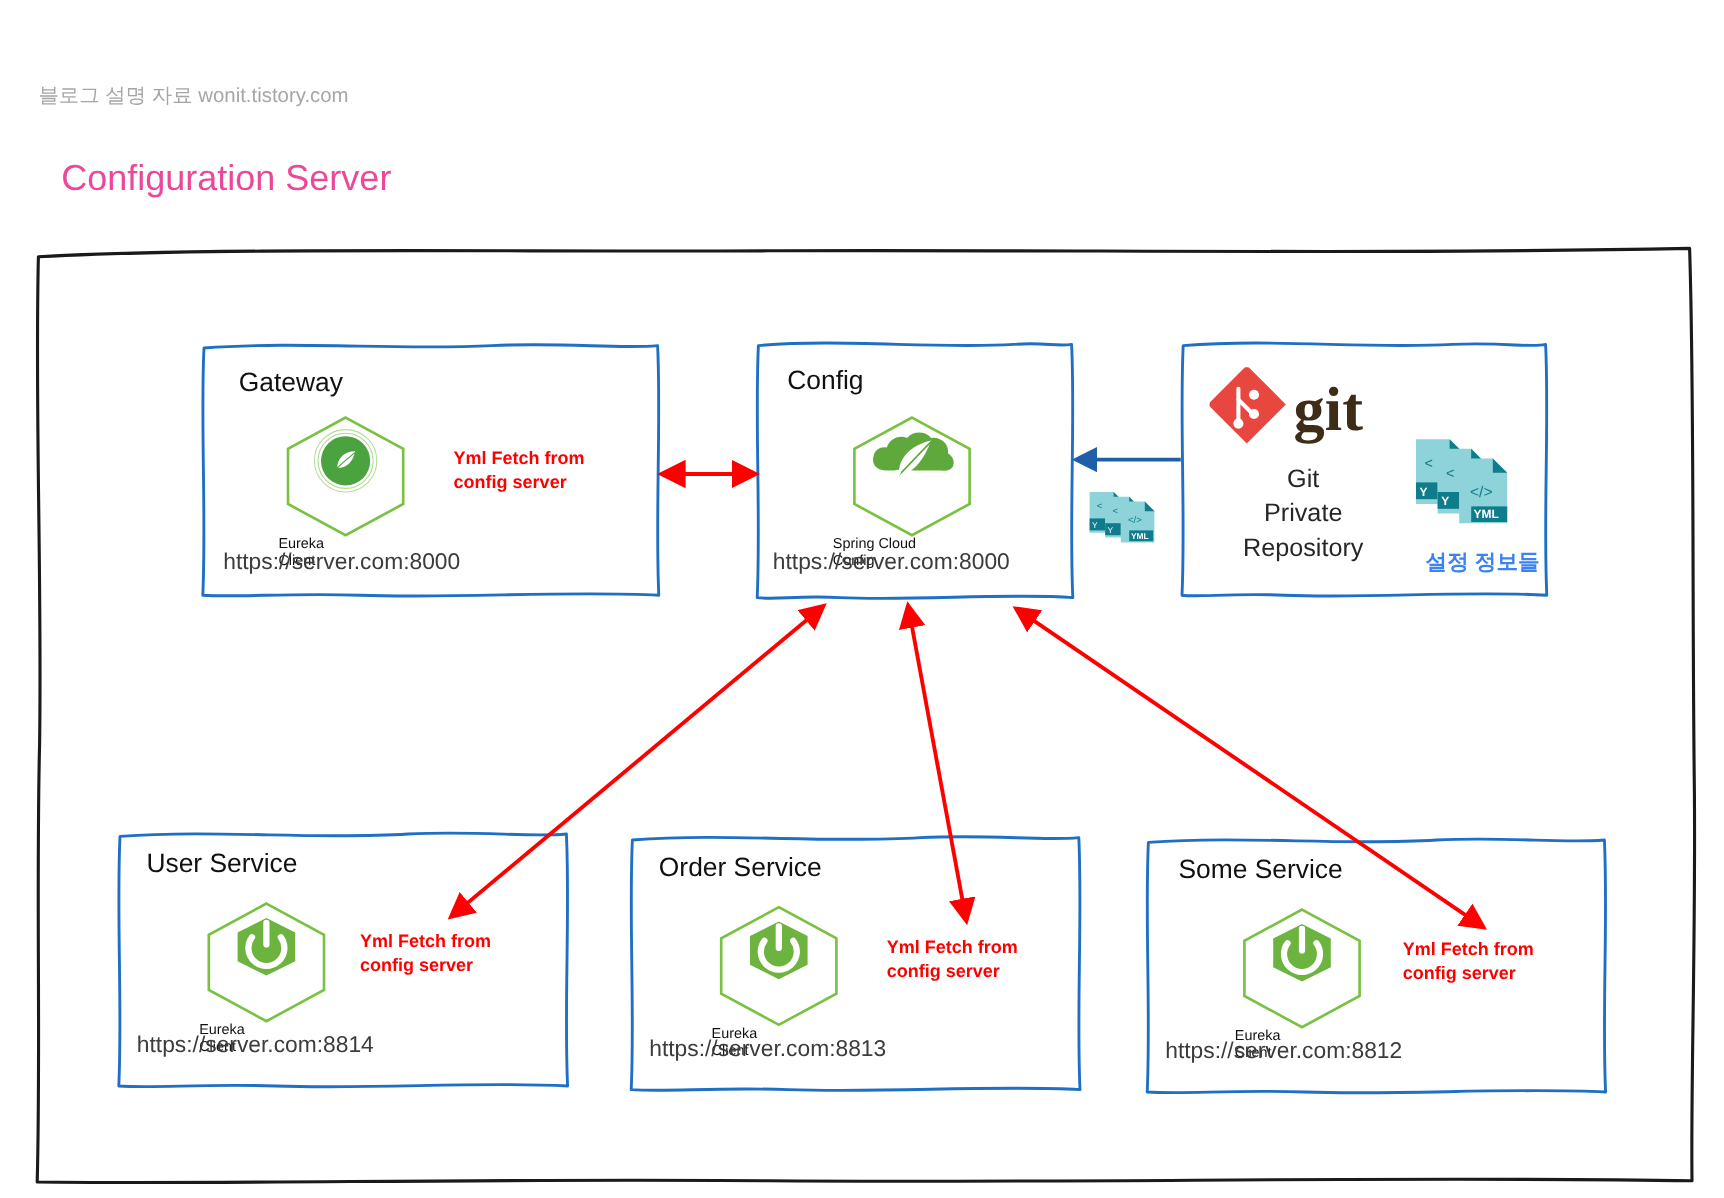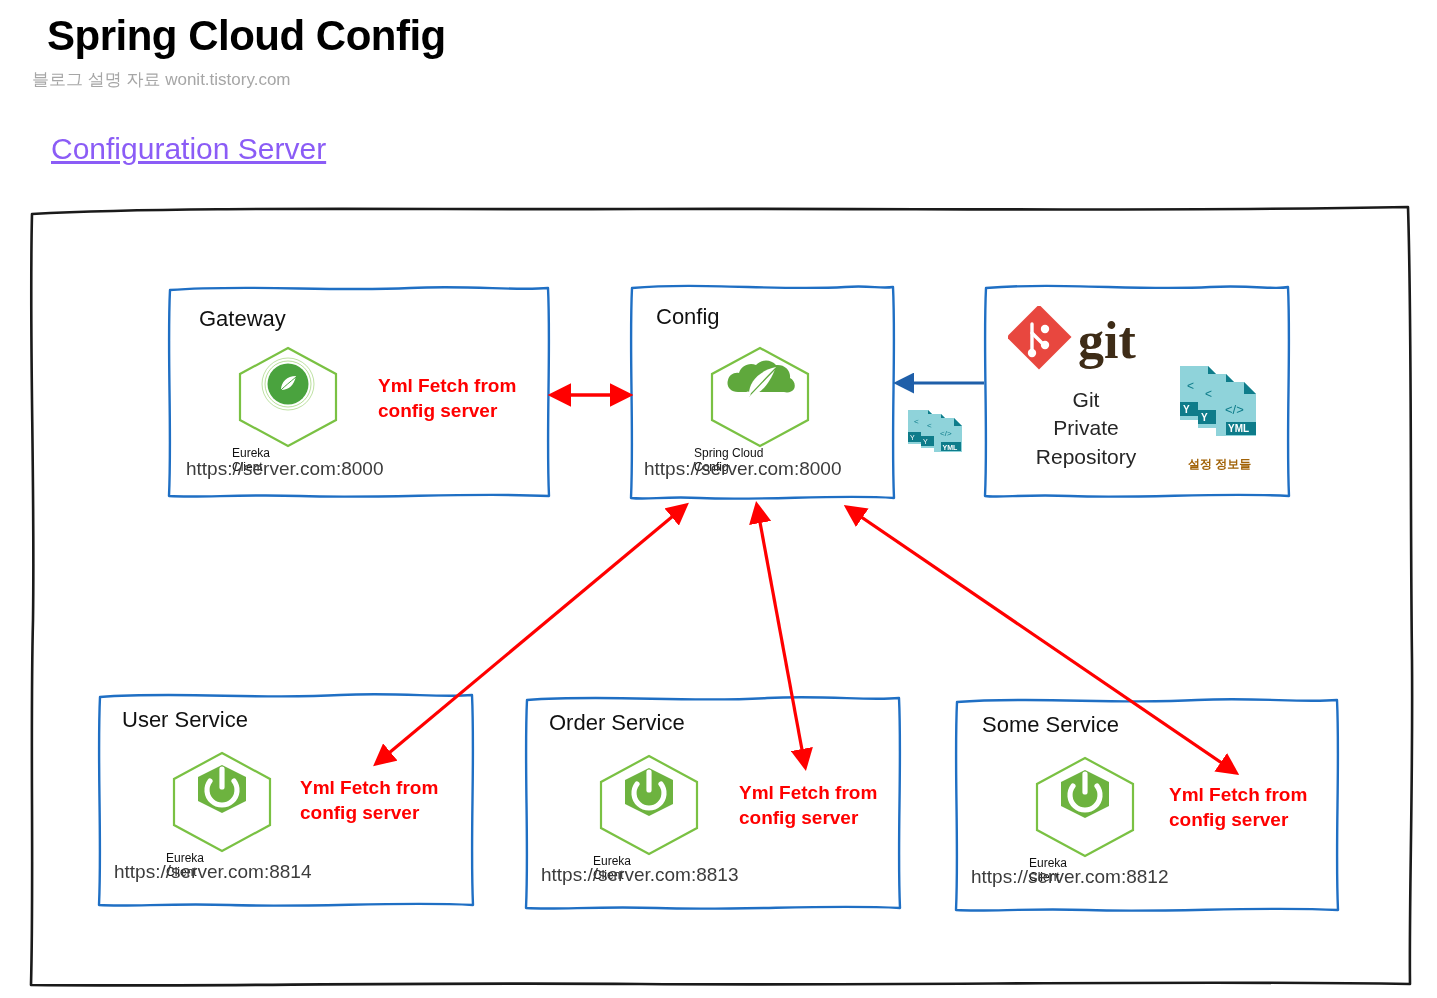--- a/index.html
+++ b/index.html
@@ -37,23 +37,22 @@
     top: 68px;
     font-size: 17px;
     color: #a6a6a6;
     white-space: nowrap;
   }
   #section-title {
     position: absolute;
     left: 51px;
     top: 132px;
     font-size: 30px;
-    color: #8b5cf6;
-    white-space: nowrap;
-    text-decoration: underline;
+    color: #ec4899;
+    white-space: nowrap;
   }
 
   
   .layer {
     position: absolute;
     left: 0;
     top: 0;
     width: 1437px;
     height: 998px;
     pointer-events: none;
@@ -72,21 +71,21 @@
   }
   .box-url {
     position: absolute;
     font-size: 19px;
     color: #3c3c3c;
     white-space: nowrap;
     text-align: right;
   }
   .fetch-note {
     position: absolute;
-    font-size: 19px;
+    font-size: 15px;
     line-height: 1.32;
     color: #ff0000;
     font-weight: bold;
     white-space: nowrap;
   }
   .hexlabel {
     position: absolute;
     font-size: 12px;
     line-height: 1.18;
     color: #111111;
@@ -95,32 +94,31 @@
   .git-text {
     position: absolute;
     font-size: 21px;
     line-height: 1.35;
     color: #262626;
     text-align: center;
     white-space: nowrap;
   }
   .kr-note {
     position: absolute;
-    font-size: 12px;
-    color: #a16207;
+    font-size: 18px;
+    color: #3b82f6;
     font-weight: bold;
     white-space: nowrap;
   }
 </style>
 </head>
 <body>
 
 <div id="page">
 
-  <div id="doc-title">Spring Cloud Config</div>
   <div id="doc-subtitle">블로그 설명 자료 wonit.tistory.com</div>
   <div id="section-title">Configuration Server</div>
 
   <svg class="layer" viewBox="0 0 1437 998">
     <defs>
       <marker id="redHead" markerWidth="7" markerHeight="7" refX="5.4" refY="3.5" orient="auto">
         <path d="M0,0 L7,3.5 L0,7 Z" fill="#ff0000"></path>
       </marker>
       <marker id="redTail" markerWidth="7" markerHeight="7" refX="1.6" refY="3.5" orient="auto">
         <path d="M7,0 L0,3.5 L7,7 Z" fill="#ff0000"></path>

